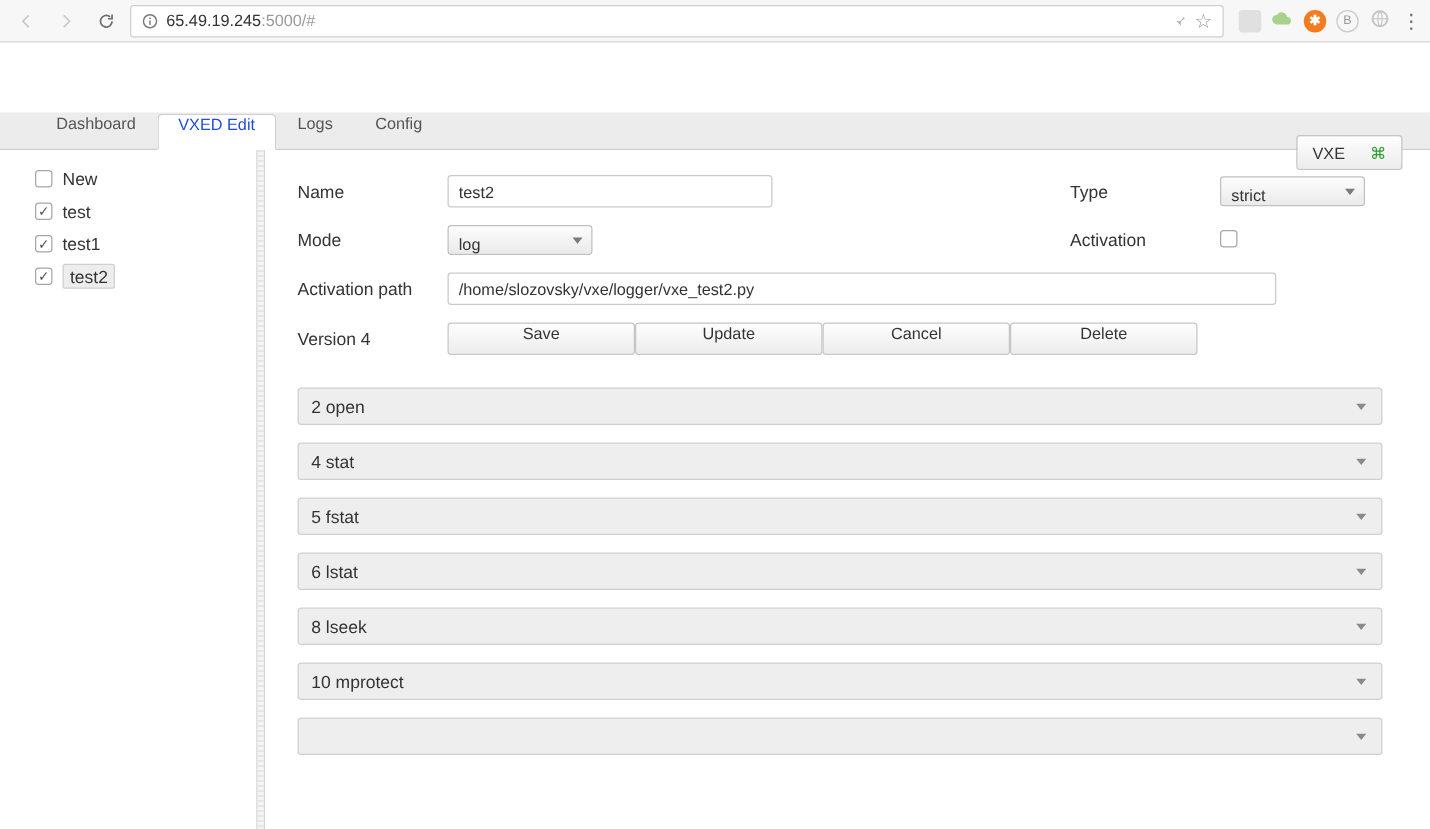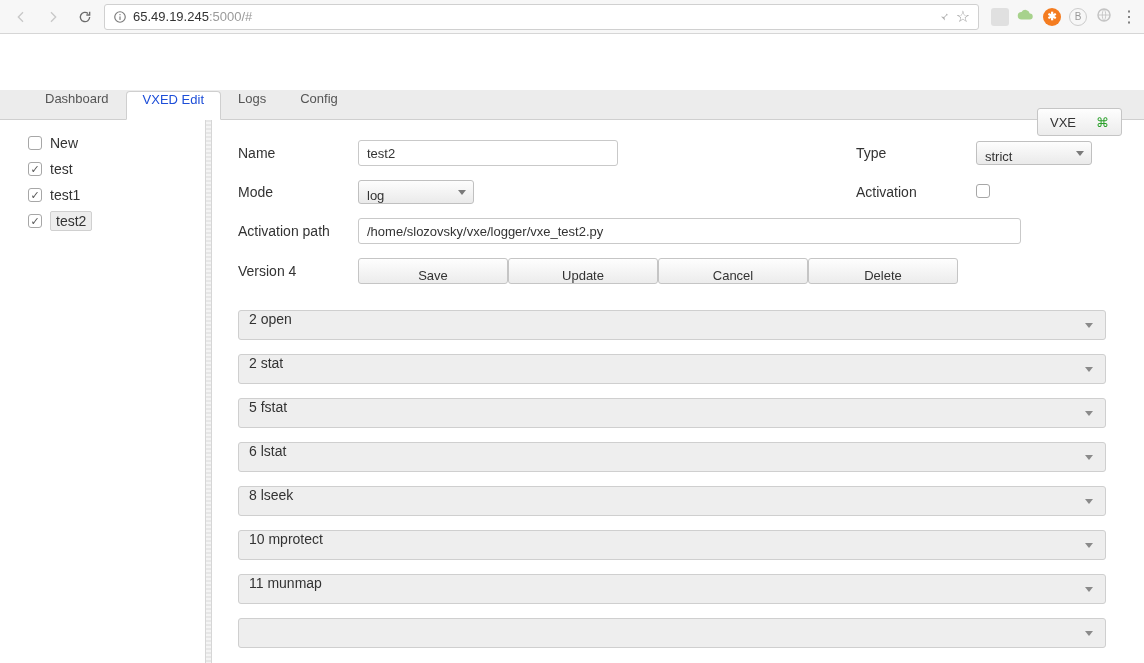--- a/index.html
+++ b/index.html
@@ -195,31 +195,31 @@
     align-items: center;
   }
   .btn {
     height: 26px;
     border: 1px solid #c5c5c5;
     border-radius: 3px;
     background: linear-gradient(#fefefe,#ececec);
     font-size: 13px;
     color: #333;
     cursor: pointer;
-    display:flex; align-items:flex-end; justify-content:center;
+    display:flex; align-items:flex-start; justify-content:center;
   }
 
   
   .acc-list { margin-top: 26px; display:flex; flex-direction:column; gap: 14px; padding-right: 10px; }
   .acc-item {
     height: 30px;
     border: 1px solid #cfcfcf;
     border-radius: 3px;
     background: #eeeeee;
-    display: flex; 
+    display: flex; align-items: center;
     padding: 0 10px;
     font-size: 14px;
     color: #333;
     position: relative;
     cursor: pointer;
   }
   .acc-item::after {
     content: "";
     position: absolute; right: 12px; top: 12px;
     border-left: 4px solid transparent;
@@ -360,35 +360,32 @@
         <div class="btn">
             <span>Delete</span>
           </div>
       </div>
 
       <div class="acc-list">
         <div class="acc-item">
             <span>2 open</span>
           </div>
         <div class="acc-item">
-            <span>2 stat</span>
+            <span>4 stat</span>
           </div>
         <div class="acc-item">
             <span>5 fstat</span>
           </div>
         <div class="acc-item">
             <span>6 lstat</span>
           </div>
         <div class="acc-item">
             <span>8 lseek</span>
           </div>
         <div class="acc-item">
             <span>10 mprotect</span>
           </div>
-        <div class="acc-item">
-            <span>11 munmap</span>
-          </div>
         <div class="acc-item"></div>
       </div>
 
     </div>
   </div>
 </div>
 
 </body></html>

